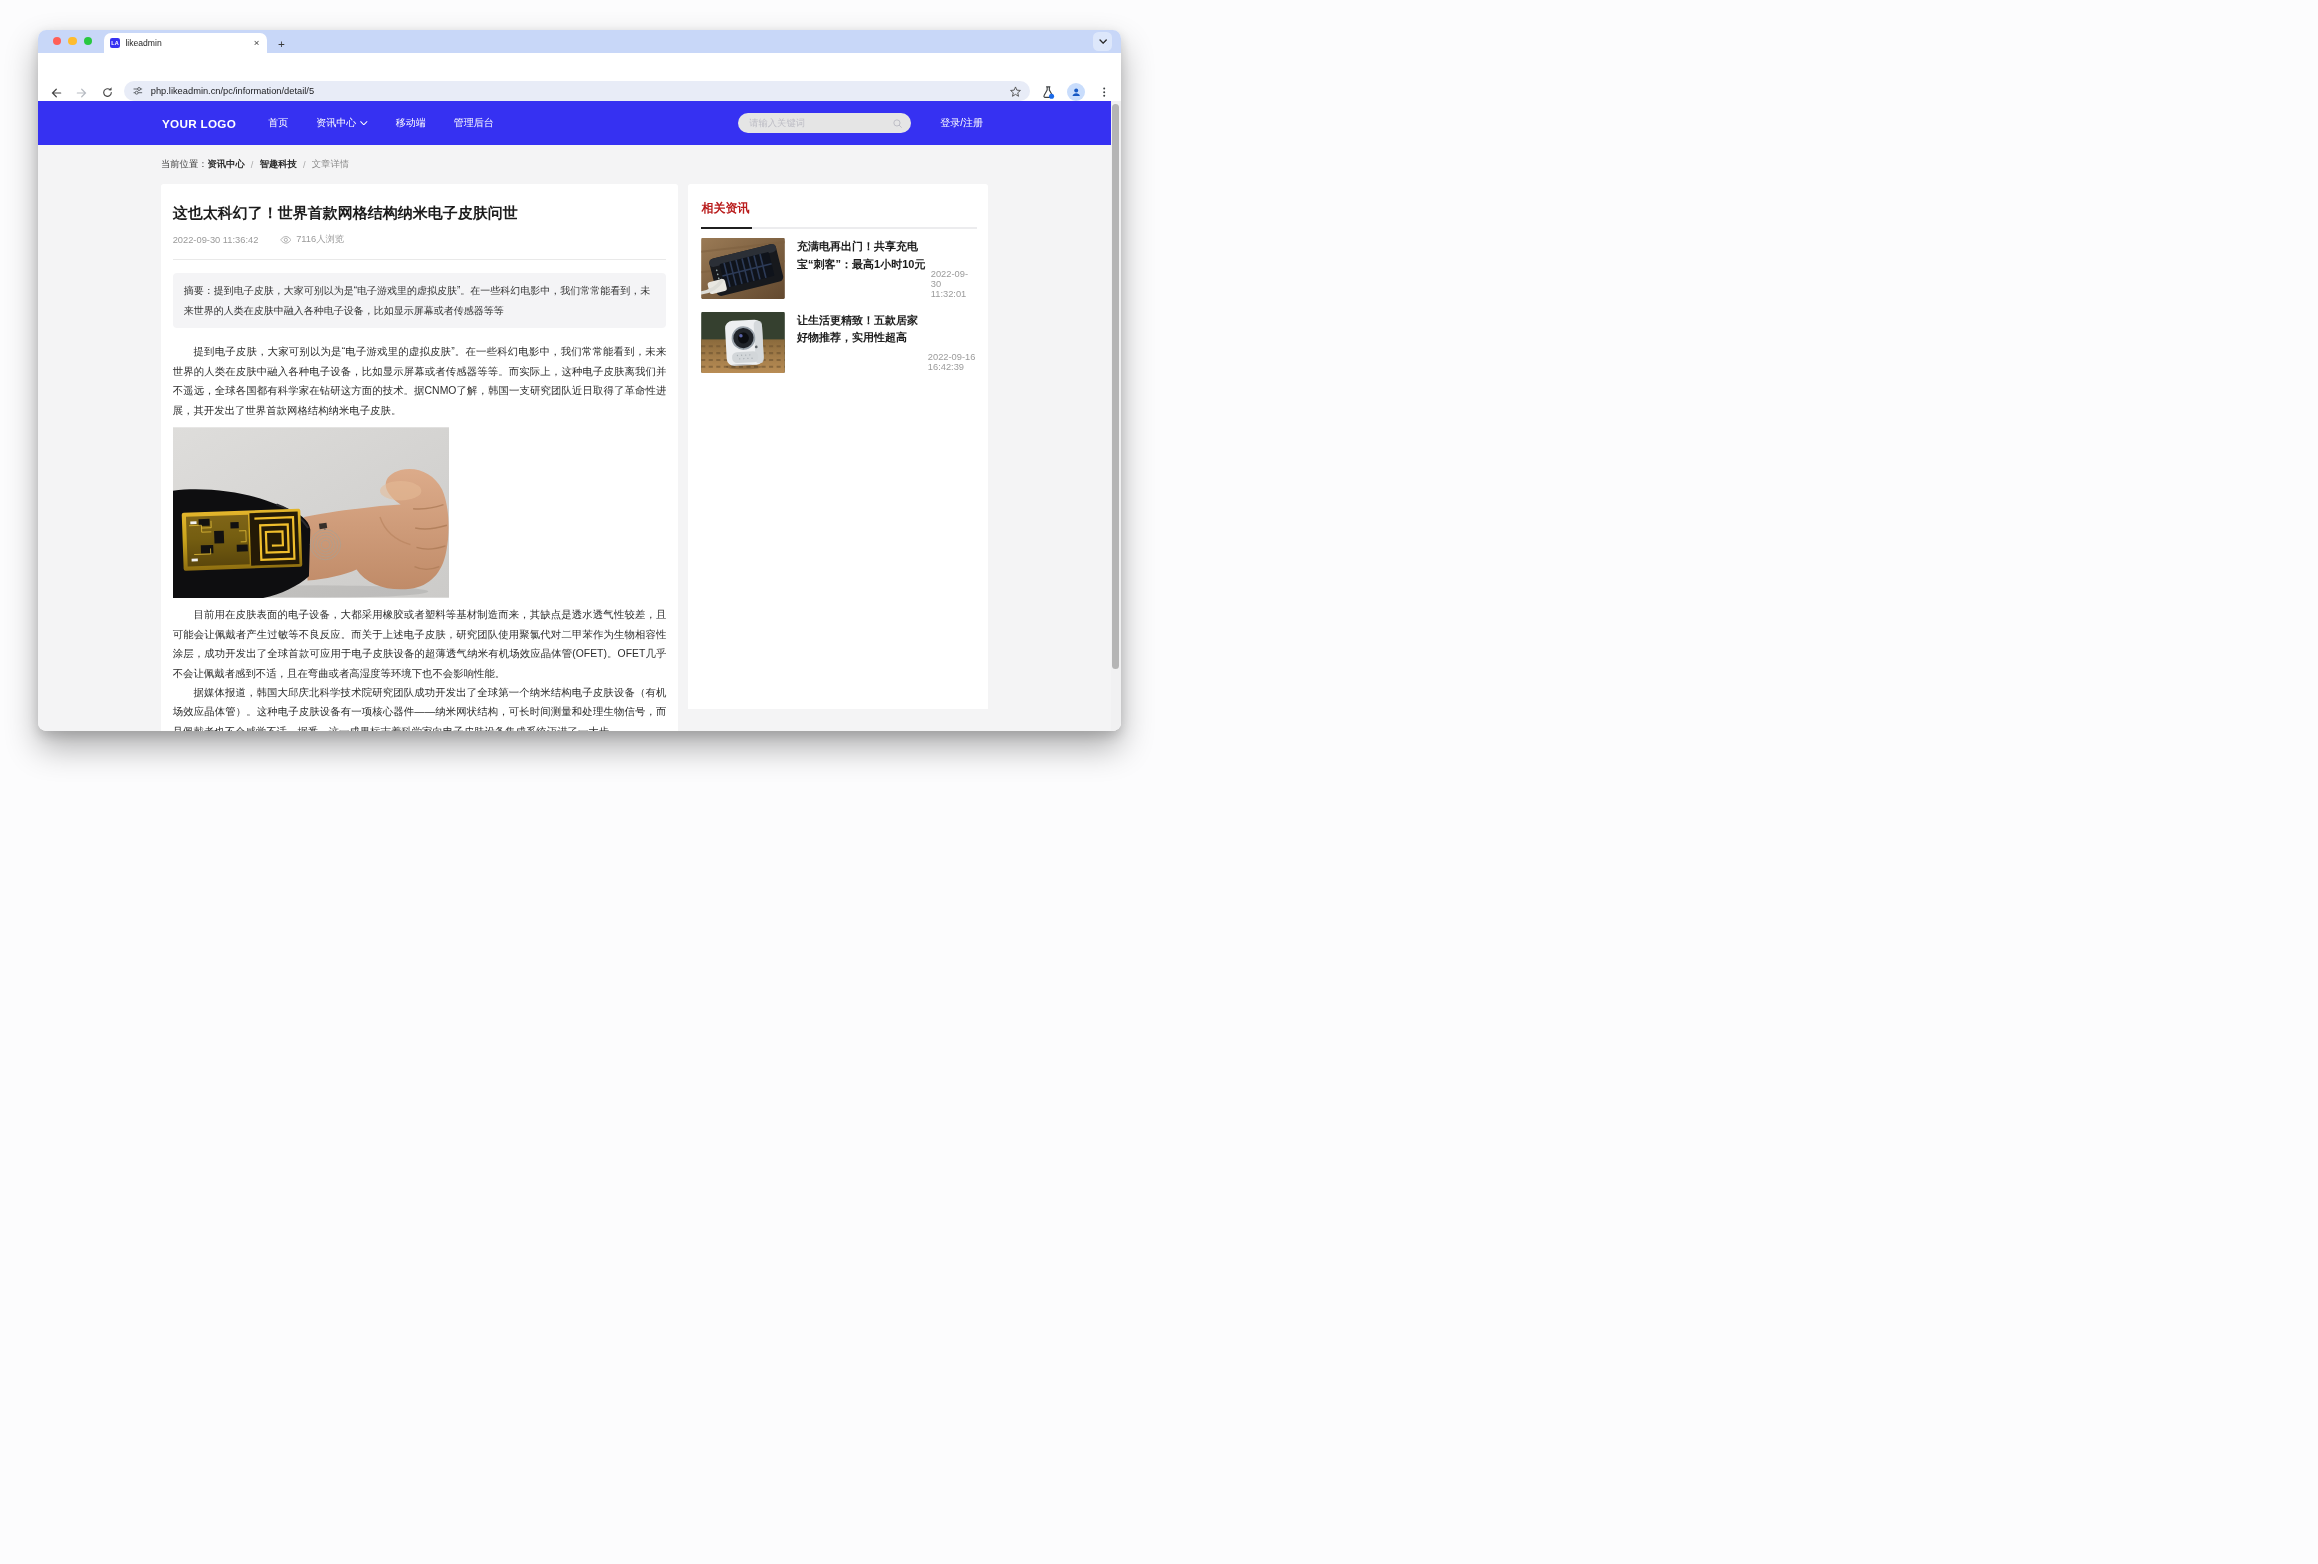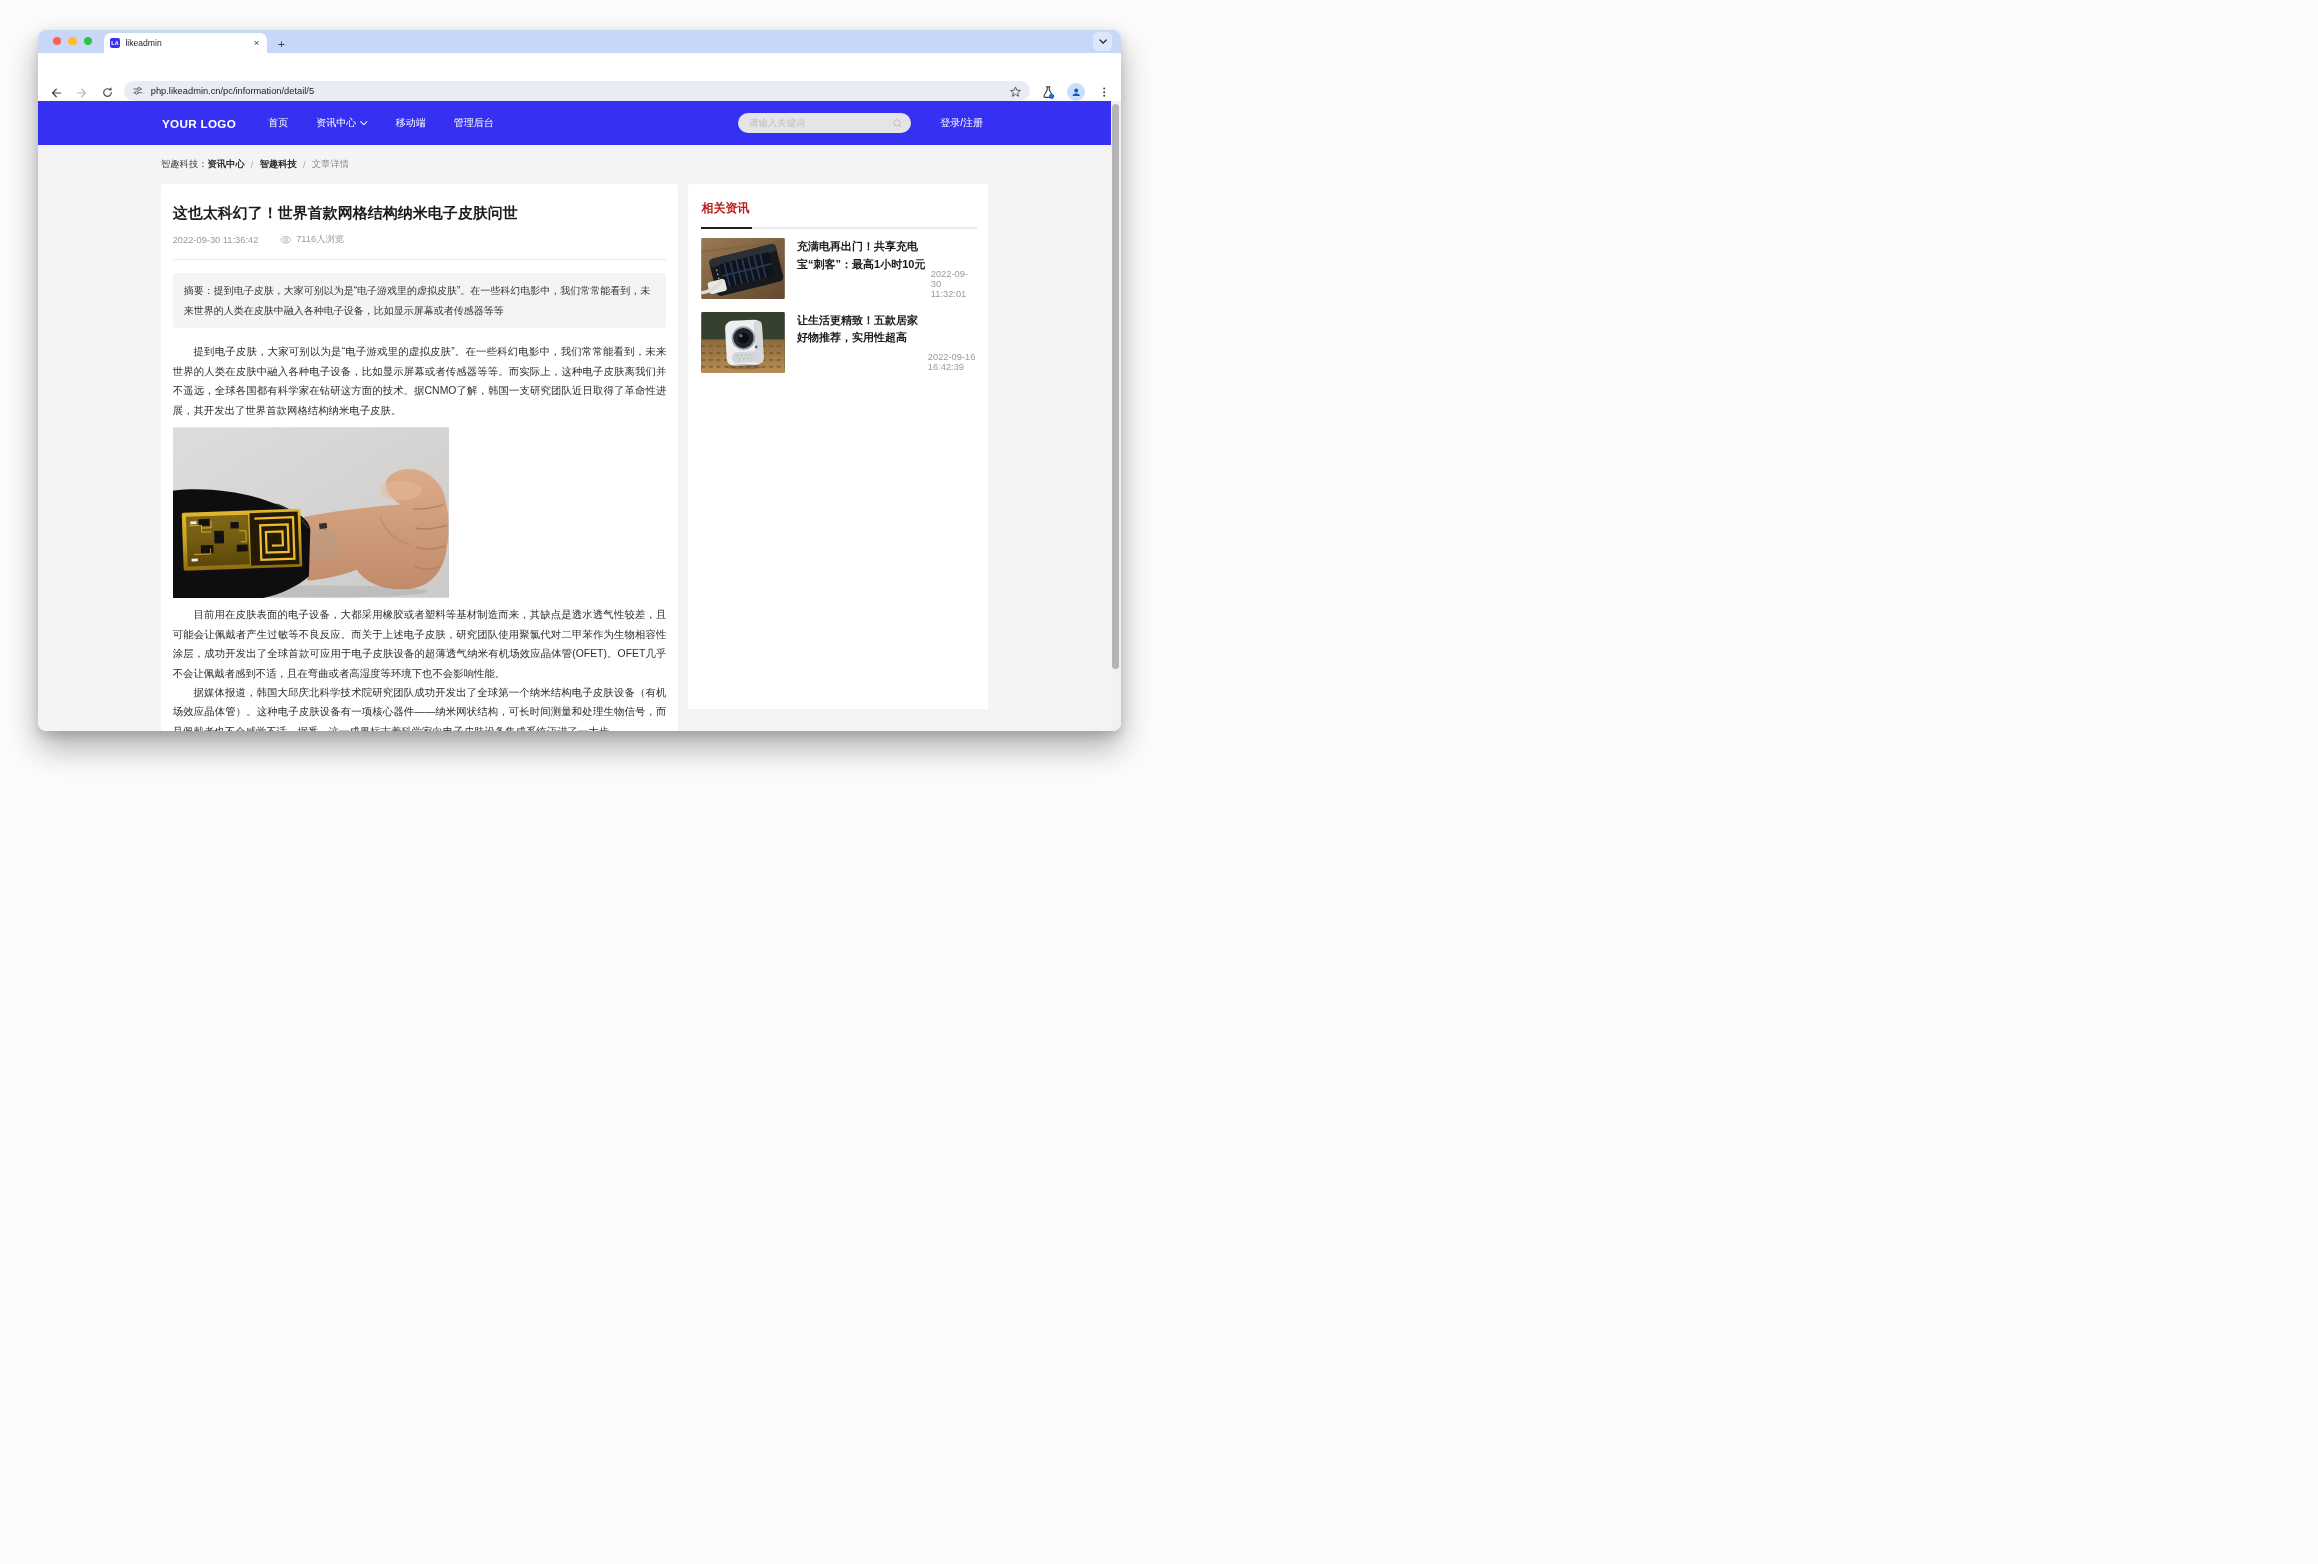--- a/index.html
+++ b/index.html
@@ -188,21 +188,21 @@
         <input type="text" placeholder="请输入关键词" style="">
         <svg width="11" height="11" viewBox="0 0 20 20">
           <circle cx="9" cy="9" r="5.6" stroke="#bcbcc4" stroke-width="1.7" fill="none"></circle>
           <path d="M13.3 13.3 L17 17" stroke="#bcbcc4" stroke-width="1.7" stroke-linecap="round"></path>
         </svg>
       </div>
       <div class="auth">登录/注册</div>
     </div>
 
     <div class="breadcrumb">
-      <span>智趣科技：</span>
+      <span>当前位置：</span>
       <span class="crumb-bold">资讯中心</span>
       <span class="crumb-sep">/</span>
       <span class="crumb-bold">智趣科技</span>
       <span class="crumb-sep">/</span>
       <span class="crumb-last">文章详情</span>
     </div>
 
     <div class="content">
 
       <main class="card article">

